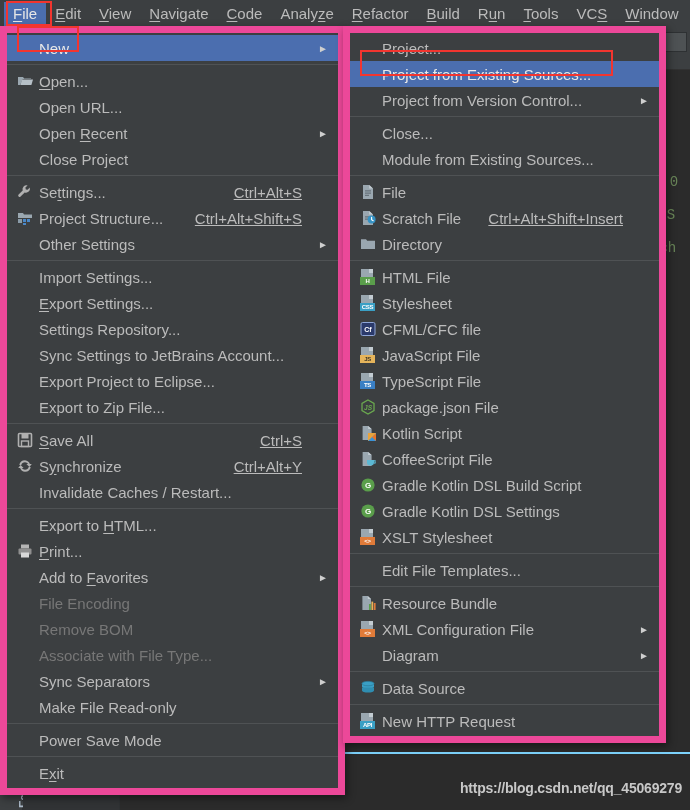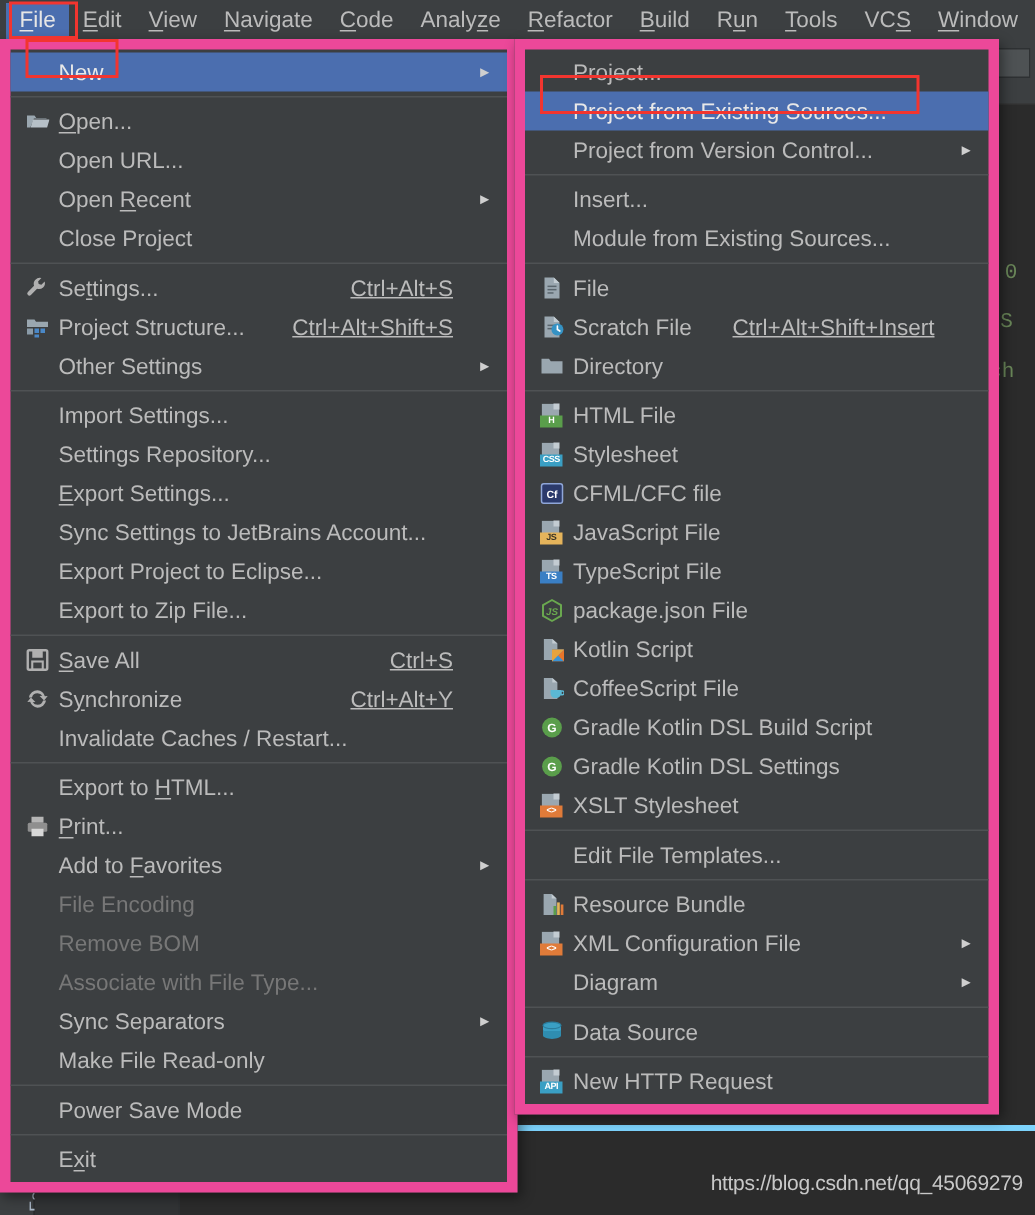--- a/index.html
+++ b/index.html
@@ -81,21 +81,22 @@
   }
 
   
   #bottom-bar {
     position: absolute;
     left: 0;
     right: 0;
     bottom: 0;
     height: 56px;
     background: #000000;
-    border-top: 4px solid #7dd3fc;
+    border-top: 2px solid #7dd3fc;
+    font-weight: bold;
   }
   #favorite-tab {
     position: absolute;
     left: 0;
     top: 0;
     width: 22px;
     height: 56px;
     background: #3c3f41;
     border-right: 1px solid #2e3133;
   }
@@ -391,26 +392,26 @@
       <span class="arrow">►</span>
     </div>
     <div class="sep"></div>
     <div class="mi">
       <span class="ico"></span>
       <span class="lbl">Import Settings...</span>
       <span class="arrow"></span>
     </div>
     <div class="mi">
       <span class="ico"></span>
+      <span class="lbl"><span class="mn">E</span>xport Settings...</span>
+      <span class="arrow"></span>
+    </div>
+    <div class="mi">
+      <span class="ico"></span>
       <span class="lbl">Settings Repository...</span>
-      <span class="arrow"></span>
-    </div>
-    <div class="mi">
-      <span class="ico"></span>
-      <span class="lbl"><span class="mn">E</span>xport Settings...</span>
       <span class="arrow"></span>
     </div>
     <div class="mi">
       <span class="ico"></span>
       <span class="lbl">Sync Settings to JetBrains Account...</span>
       <span class="arrow"></span>
     </div>
     <div class="mi">
       <span class="ico"></span>
       <span class="lbl">Export Project to Eclipse...</span>
@@ -523,21 +524,21 @@
       <span class="arrow"></span>
     </div>
     <div class="mi">
       <span class="ico"></span>
       <span class="lbl">Project from Version Control...</span>
       <span class="arrow">►</span>
     </div>
     <div class="sep"></div>
     <div class="mi">
       <span class="ico"></span>
-      <span class="lbl">Insert...</span>
+      <span class="lbl">Close...</span>
       <span class="arrow"></span>
     </div>
     <div class="mi">
       <span class="ico"></span>
       <span class="lbl">Module from Existing Sources...</span>
       <span class="arrow"></span>
     </div>
     <div class="sep"></div>
     <div class="mi">
       <span class="ico">

